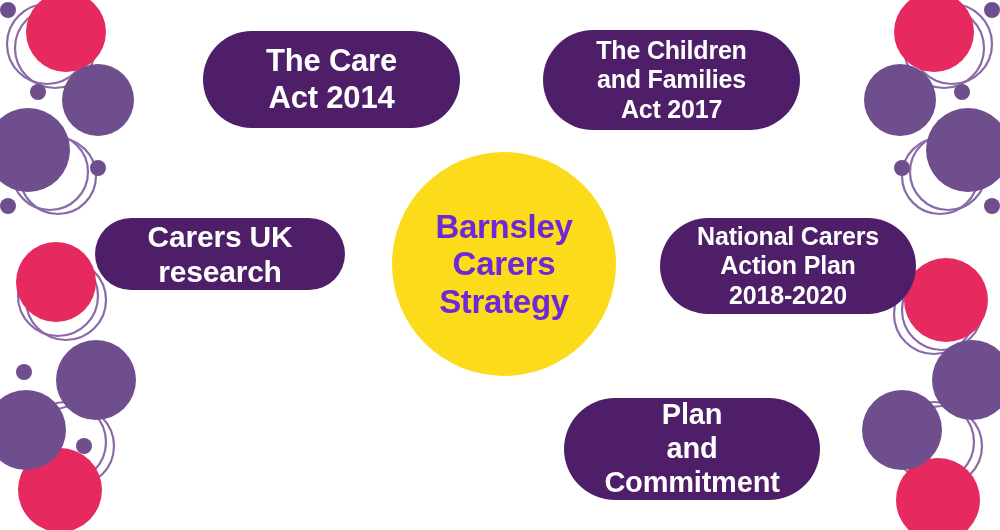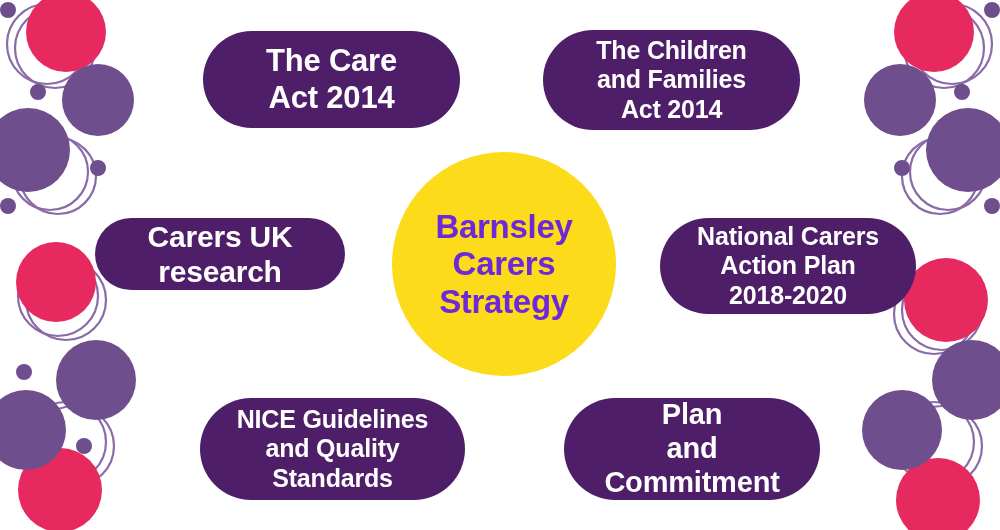--- a/index.html
+++ b/index.html
@@ -144,39 +144,34 @@
   </svg>
 
   <div class="pill pill-care">
     <span class="pill-text">The Care
 Act 2014</span>
   </div>
 
   <div class="pill pill-children">
     <span class="pill-text">The Children
 and Families
-Act 2014</span>
+Act 2017</span>
   </div>
 
   <div class="pill pill-carersuk">
     <span class="pill-text">Carers UK
 research</span>
   </div>
 
   <div class="pill pill-actionplan">
     <span class="pill-text">National Carers
 Action Plan
 2018-2020</span>
   </div>
 
-  <div class="pill pill-nice">
-    <span class="pill-text">NICE Guidelines
-and Quality
-Standards</span>
-  </div>
 
   <div class="pill pill-nhs">
     <span class="pill-text">NHS Long Term Plan
 and Commitment
 to Carers</span>
   </div>
 
   <div class="center-circle">
     <span class="center-text">Barnsley
 Carers

